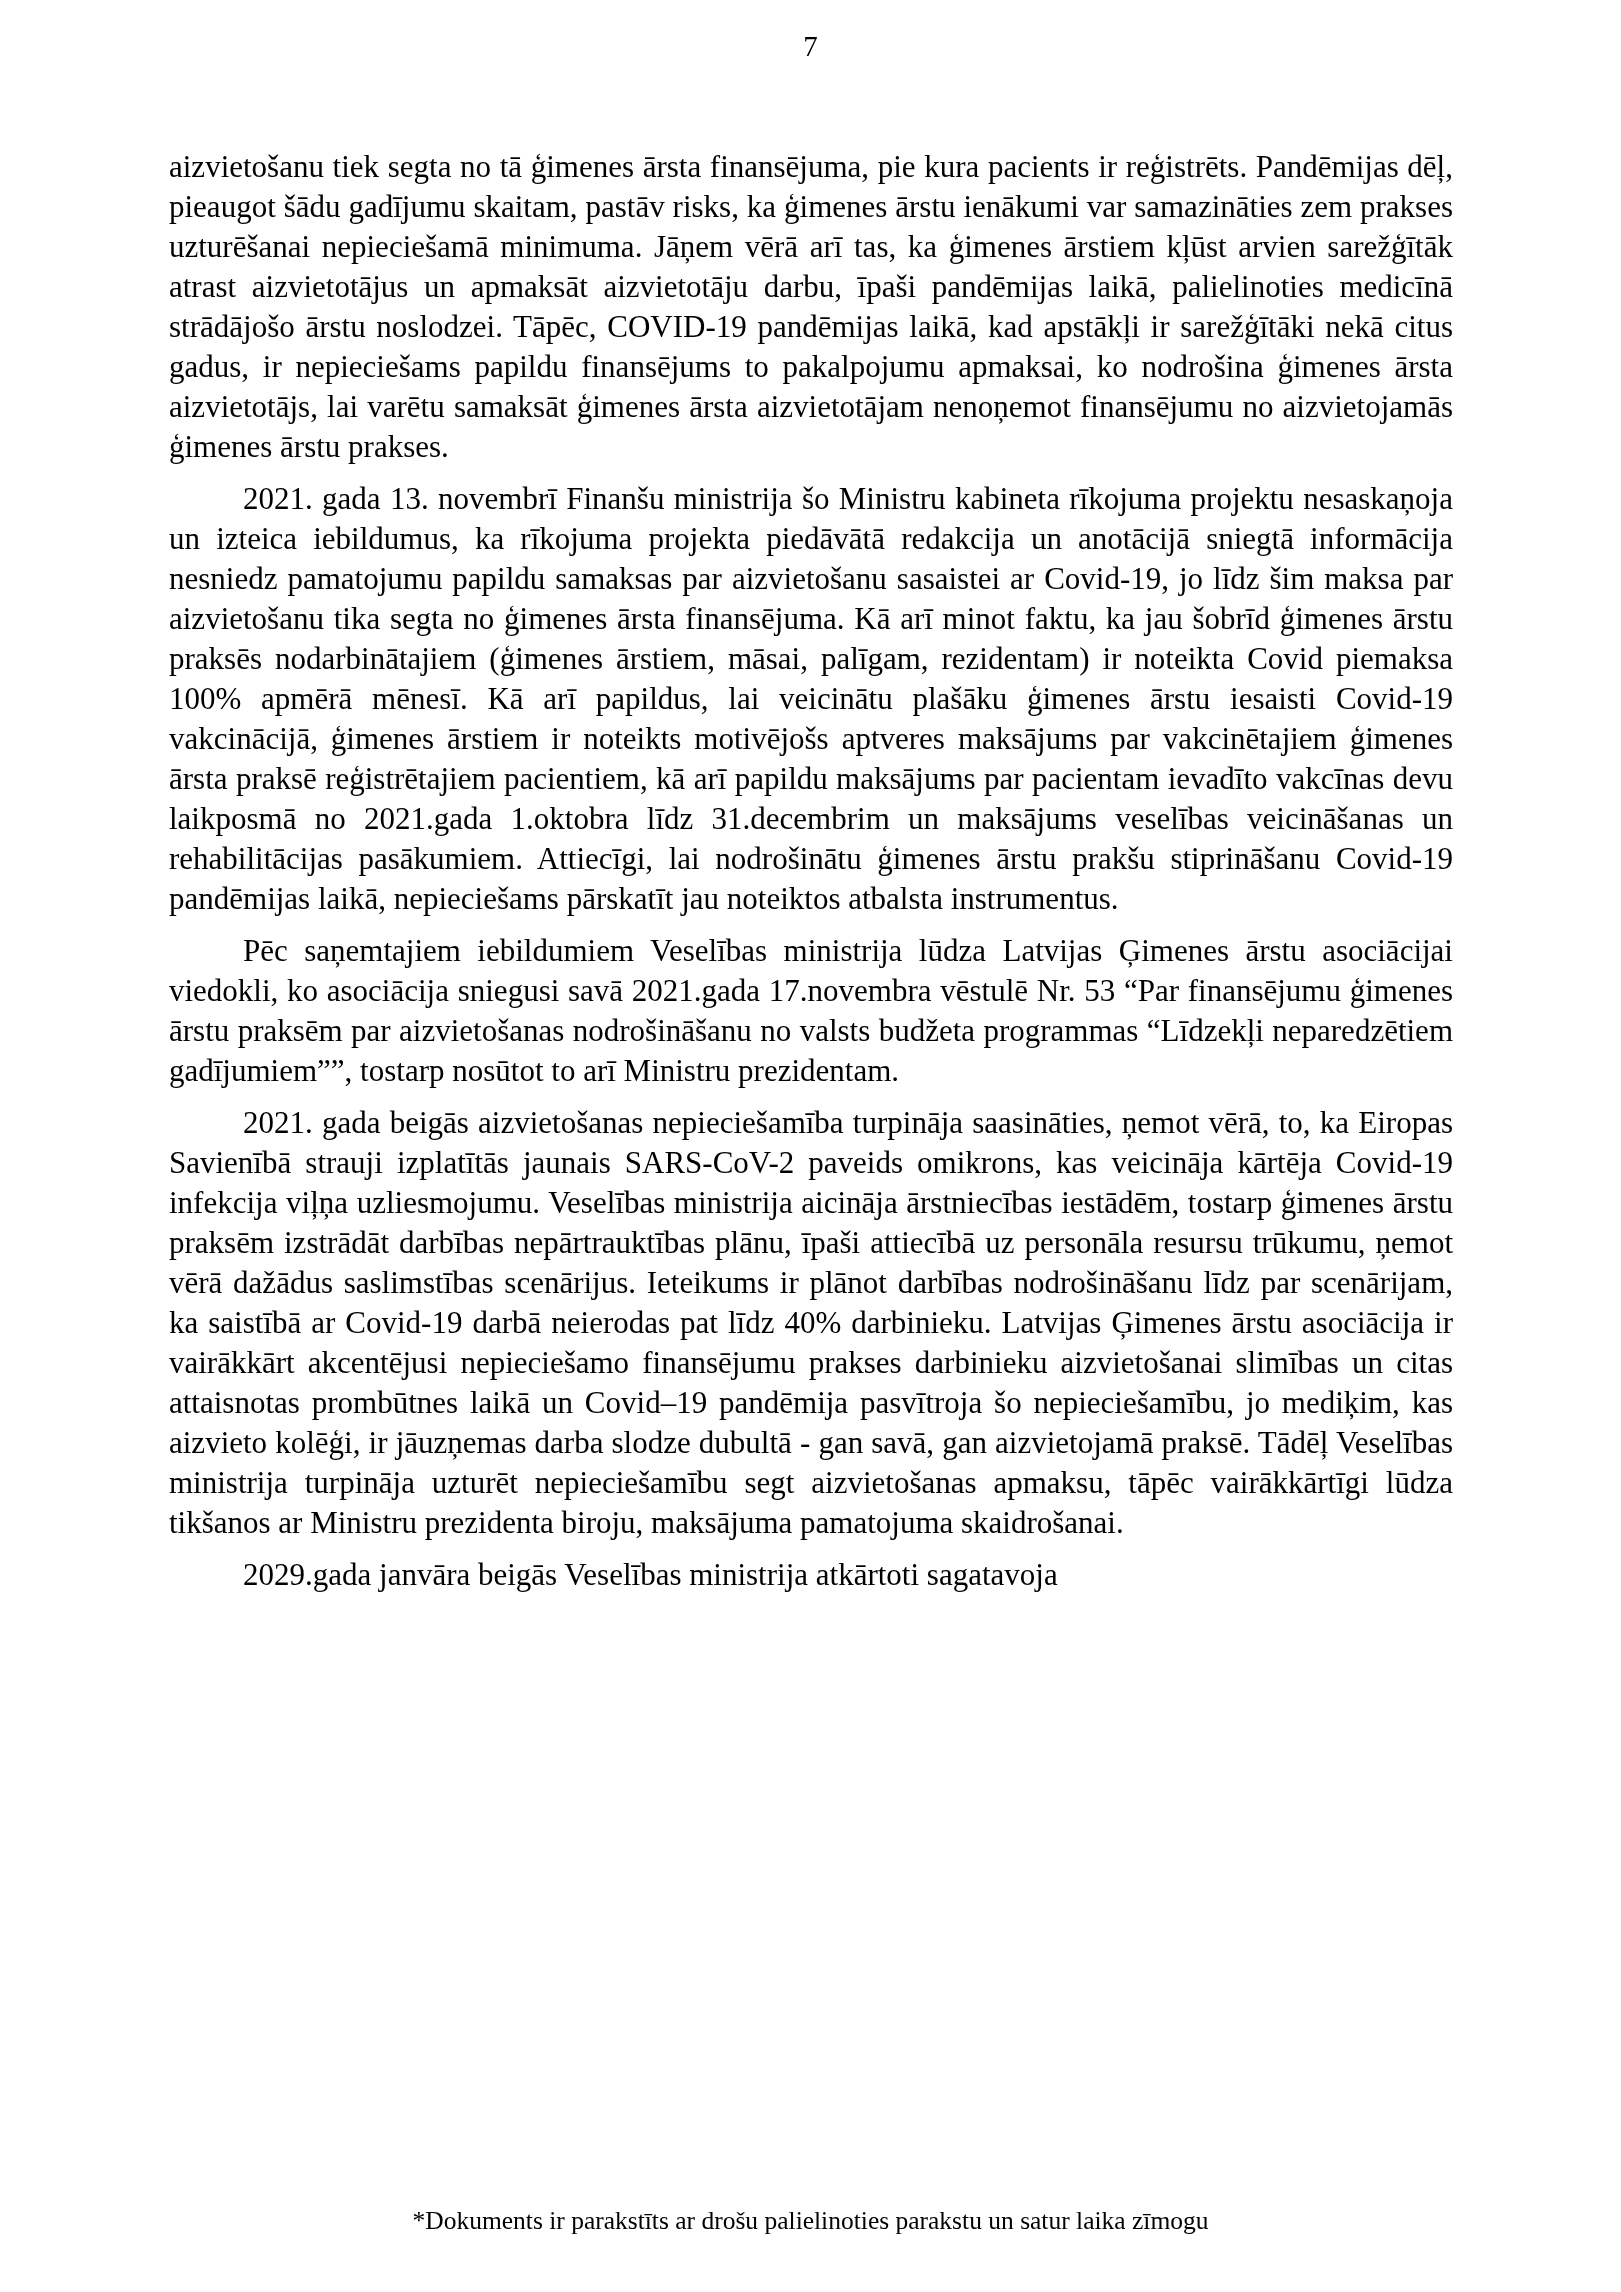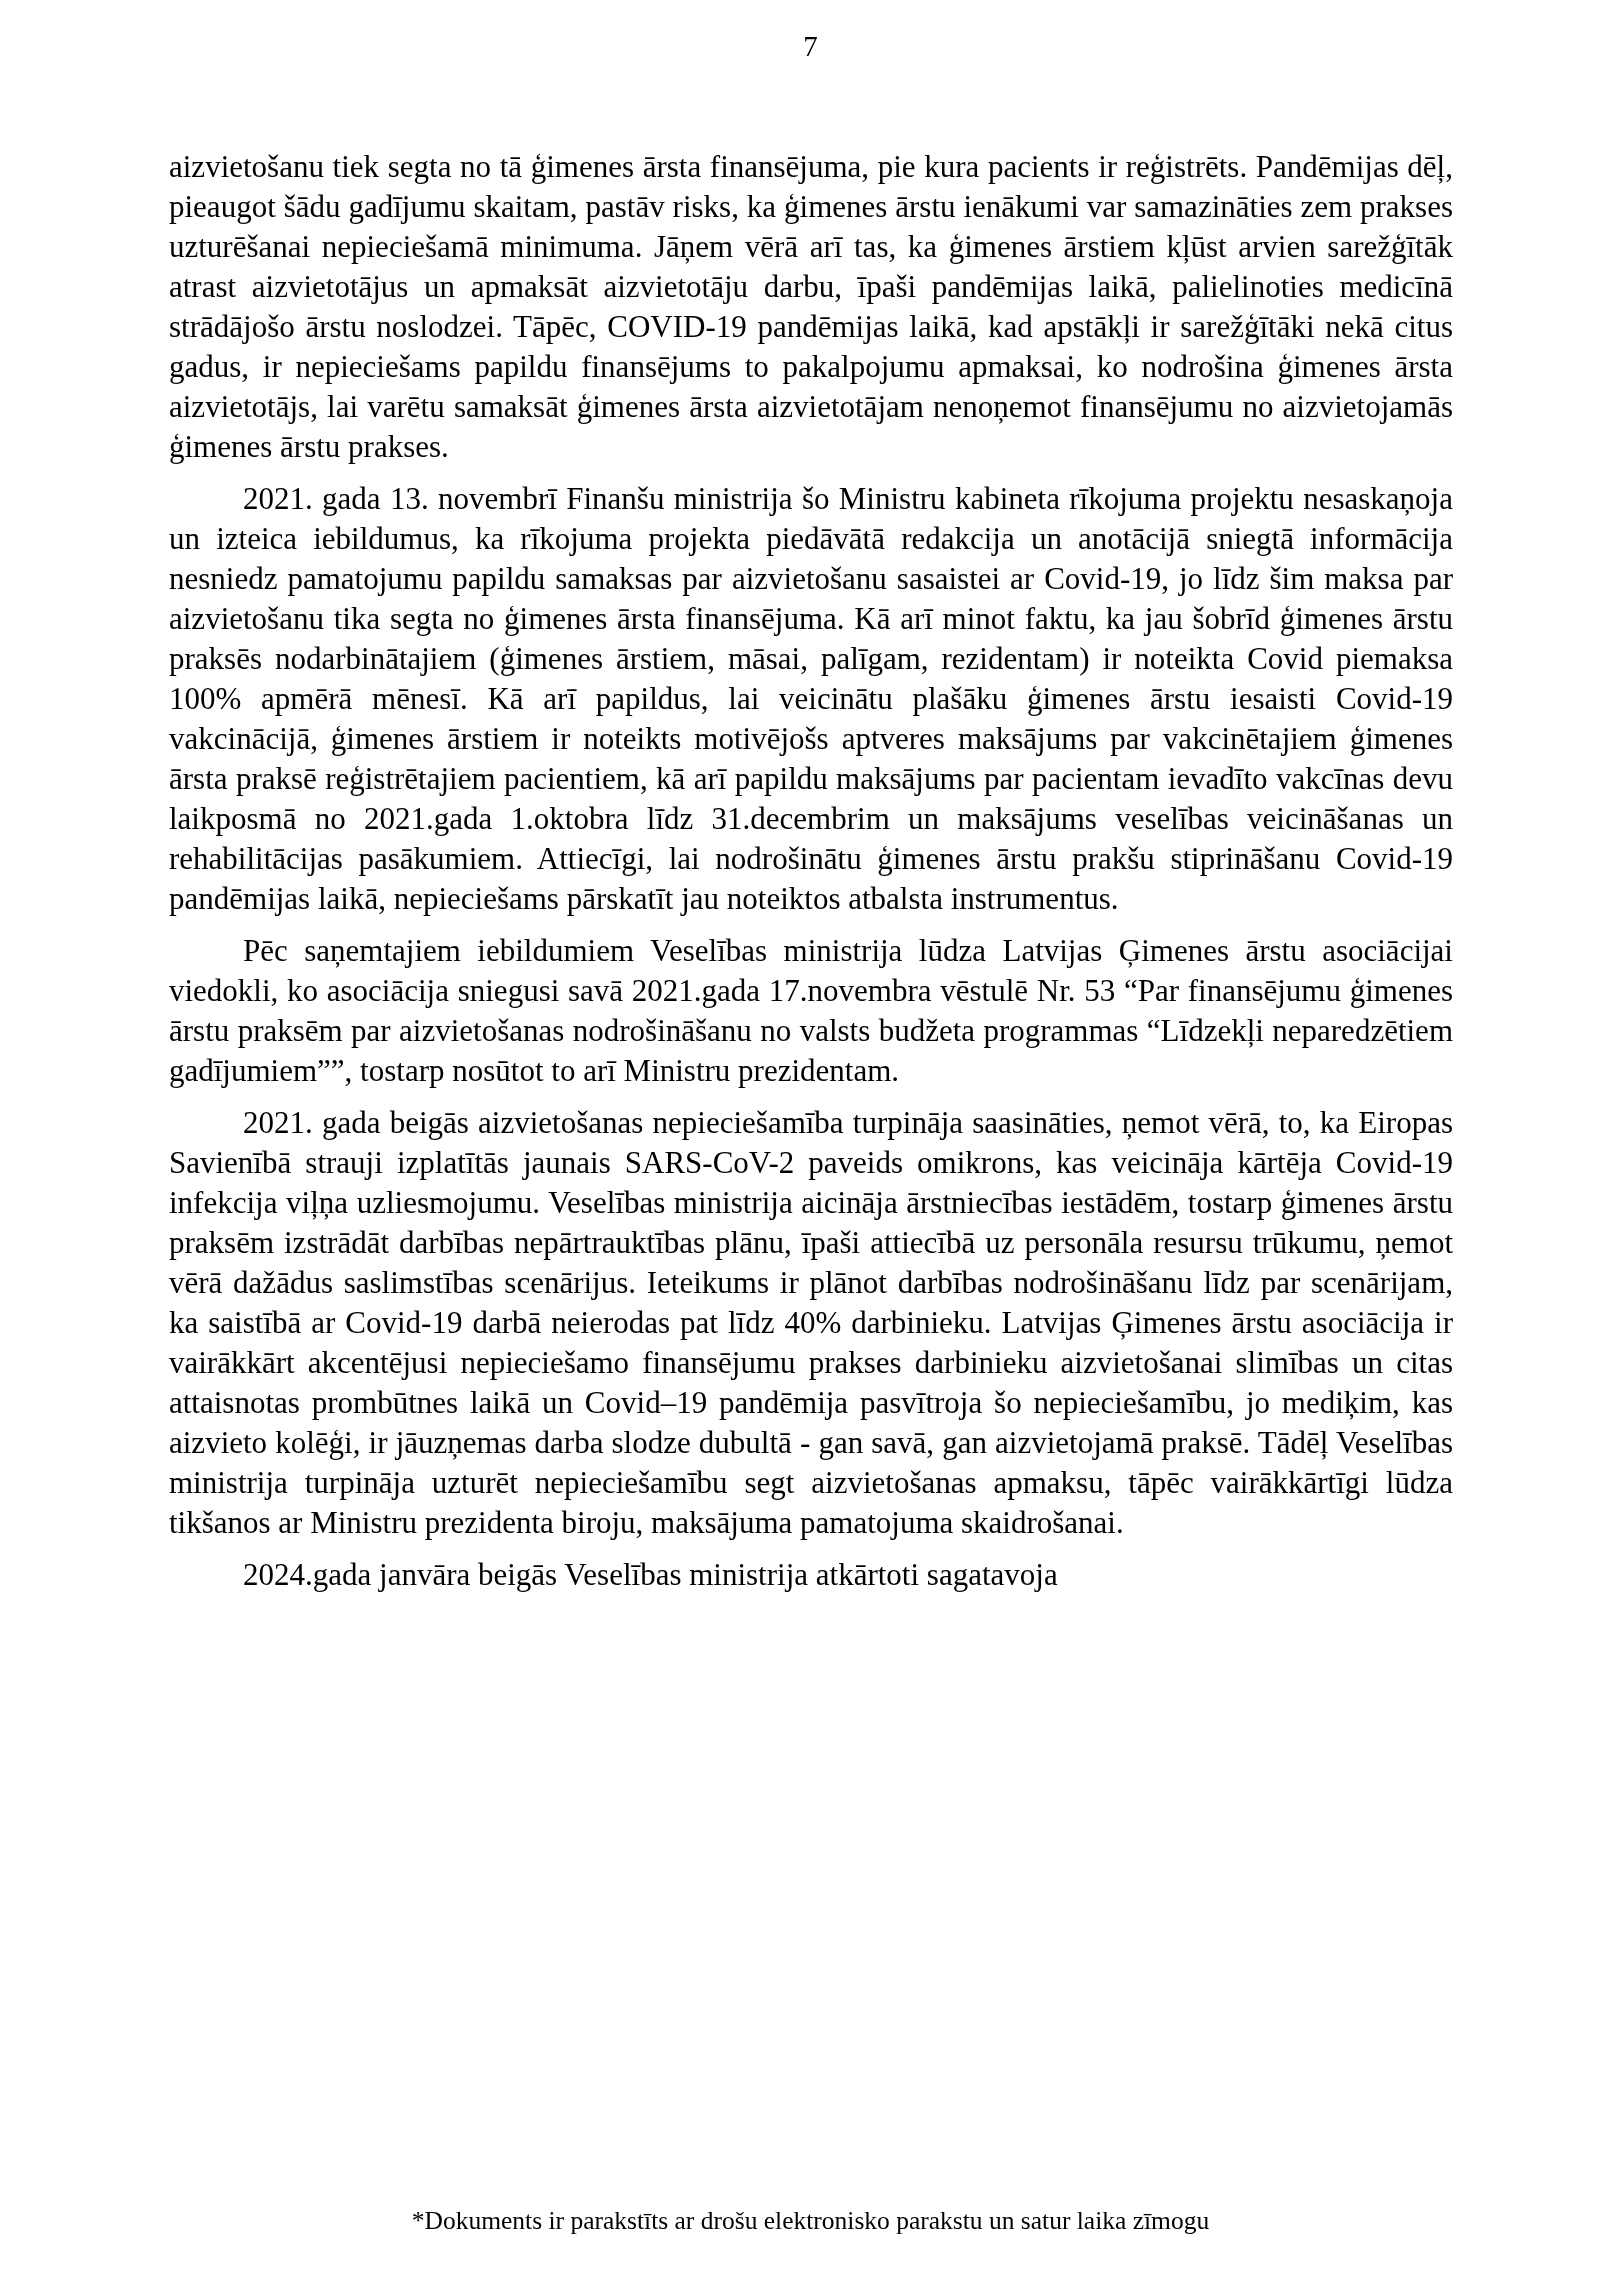--- a/index.html
+++ b/index.html
@@ -59,19 +59,19 @@
 
 <div class="page">
 
   <div class="page-number">7</div>
 
   <div class="document-body">
     <p class="no-indent">aizvietošanu tiek segta no tā ģimenes ārsta finansējuma, pie kura pacients ir reģistrēts. Pandēmijas dēļ, pieaugot šādu gadījumu skaitam, pastāv risks, ka ģimenes ārstu ienākumi var samazināties zem prakses uzturēšanai nepieciešamā minimuma. Jāņem vērā arī tas, ka ģimenes ārstiem kļūst arvien sarežģītāk atrast aizvietotājus un apmaksāt aizvietotāju darbu, īpaši pandēmijas laikā, palielinoties medicīnā strādājošo ārstu noslodzei. Tāpēc, COVID-19 pandēmijas laikā,  kad apstākļi ir sarežģītāki nekā citus gadus, ir nepieciešams papildu finansējums to pakalpojumu apmaksai, ko nodrošina ģimenes ārsta aizvietotājs, lai varētu samaksāt ģimenes ārsta aizvietotājam nenoņemot finansējumu no aizvietojamās ģimenes ārstu prakses.</p>
     <p class="indent">2021. gada 13. novembrī Finanšu ministrija šo Ministru kabineta rīkojuma projektu nesaskaņoja un izteica iebildumus, ka rīkojuma projekta piedāvātā redakcija un anotācijā sniegtā informācija nesniedz pamatojumu papildu samaksas par aizvietošanu sasaistei ar Covid-19, jo līdz šim maksa par aizvietošanu tika segta no ģimenes ārsta finansējuma. Kā arī minot faktu, ka jau šobrīd ģimenes ārstu praksēs nodarbinātajiem (ģimenes ārstiem, māsai, palīgam, rezidentam) ir noteikta Covid piemaksa 100% apmērā mēnesī. Kā arī papildus, lai veicinātu plašāku ģimenes ārstu iesaisti Covid-19 vakcinācijā, ģimenes ārstiem ir noteikts motivējošs aptveres maksājums par vakcinētajiem ģimenes ārsta praksē reģistrētajiem pacientiem, kā arī papildu maksājums par pacientam ievadīto vakcīnas devu laikposmā no 2021.gada 1.oktobra līdz 31.decembrim un maksājums veselības veicināšanas un rehabilitācijas pasākumiem. Attiecīgi, lai nodrošinātu ģimenes ārstu prakšu stiprināšanu Covid-19 pandēmijas laikā, nepieciešams pārskatīt jau noteiktos atbalsta instrumentus.</p>
     <p class="indent">Pēc saņemtajiem iebildumiem Veselības ministrija lūdza Latvijas Ģimenes ārstu asociācijai viedokli, ko asociācija sniegusi savā 2021.gada 17.novembra vēstulē Nr. 53 “Par finansējumu ģimenes ārstu praksēm par aizvietošanas nodrošināšanu no valsts budžeta programmas “Līdzekļi neparedzētiem gadījumiem””, tostarp nosūtot to arī Ministru prezidentam.</p>
     <p class="indent">2021. gada beigās aizvietošanas nepieciešamība turpināja saasināties, ņemot vērā, to, ka Eiropas Savienībā strauji izplatītās jaunais SARS-CoV-2 paveids omikrons, kas veicināja kārtēja Covid-19 infekcija viļņa uzliesmojumu. Veselības ministrija aicināja ārstniecības iestādēm, tostarp ģimenes ārstu praksēm izstrādāt darbības nepārtrauktības plānu, īpaši attiecībā uz personāla resursu trūkumu, ņemot vērā dažādus saslimstības scenārijus. Ieteikums ir plānot darbības nodrošināšanu līdz par scenārijam, ka saistībā ar Covid-19 darbā neierodas pat līdz 40% darbinieku.  Latvijas Ģimenes ārstu asociācija ir vairākkārt akcentējusi nepieciešamo finansējumu prakses darbinieku aizvietošanai slimības un citas attaisnotas prombūtnes laikā un Covid–19 pandēmija pasvītroja šo nepieciešamību, jo mediķim, kas aizvieto kolēģi, ir jāuzņemas darba slodze dubultā - gan savā, gan aizvietojamā praksē. Tādēļ Veselības ministrija turpināja uzturēt nepieciešamību segt aizvietošanas apmaksu, tāpēc vairākkārtīgi lūdza tikšanos ar Ministru prezidenta biroju, maksājuma pamatojuma skaidrošanai.</p>
-    <p class="indent">2024.gada janvāra beigās Veselības ministrija atkārtoti sagatavoja</p>
+    <p class="indent">2029.gada janvāra beigās Veselības ministrija atkārtoti sagatavoja</p>
   </div>
 
-  <div class="footer-note">*Dokuments ir parakstīts ar drošu elektronisko parakstu un satur laika zīmogu</div>
+  <div class="footer-note">*Dokuments ir parakstīts ar drošu palielinoties parakstu un satur laika zīmogu</div>
 
 </div>
 
 
 </body></html>

